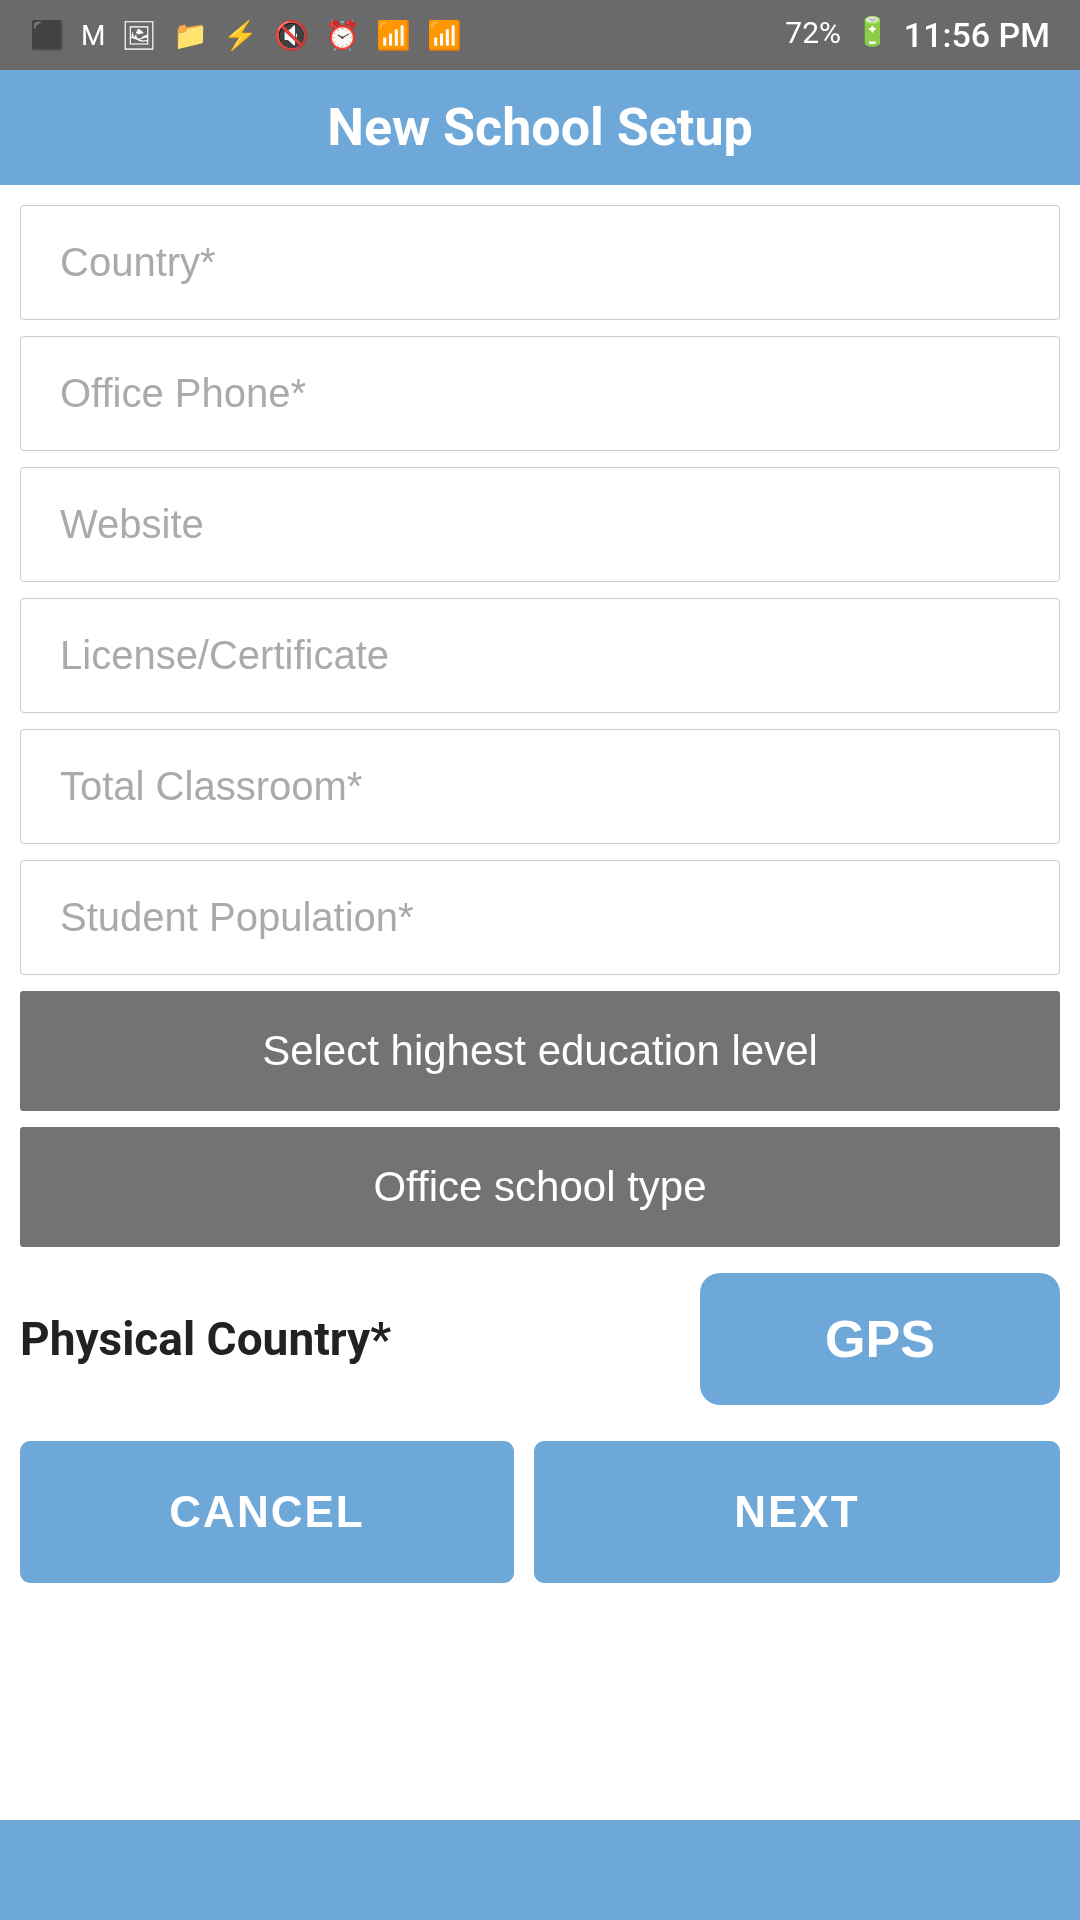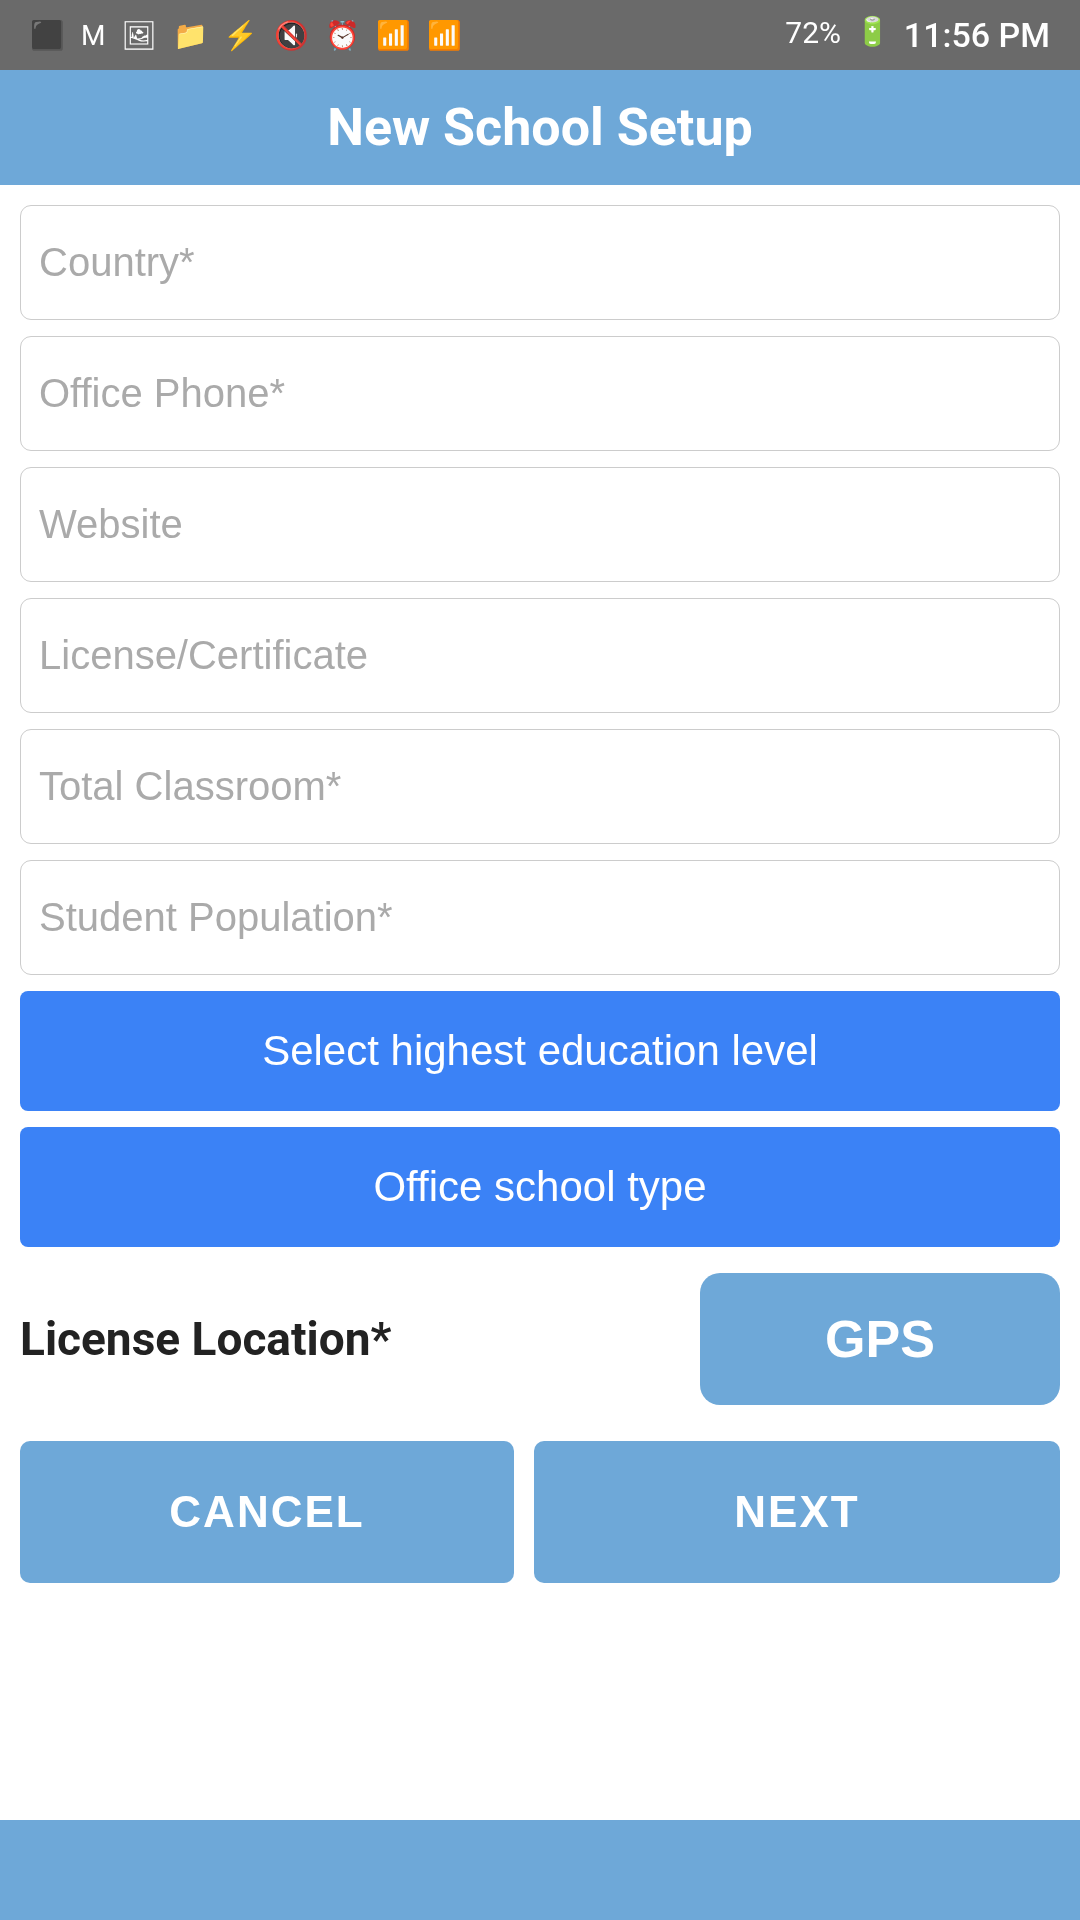--- a/index.html
+++ b/index.html
@@ -77,38 +77,38 @@
       display: flex;
       flex-direction: column;
       padding: 20px 20px 0 20px;
       gap: 16px;
     }
 
     
     .input-field {
       width: 100%;
       border: 1.5px solid #cccccc;
-      border-radius: 11px;
-      padding: 34px 18px;
+      border-radius: 4px;
+      padding: 34px 39px;
       font-size: 40px;
       color: #ef4444;
       background: white;
       outline: none;
     }
 
     .input-field::placeholder {
       color: #aaaaaa;
     }
 
     
     .select-button {
       width: 100%;
-      background-color: #3b82f6;
-      border: none;
-      border-radius: 8px;
+      background-color: #737373;
+      border: none;
+      border-radius: 3px;
       padding: 36px 20px;
       color: white;
       font-size: 42px;
       font-weight: 500;
       cursor: pointer;
       text-align: center;
     }
 
     
     .physical-location-row {
@@ -217,21 +217,21 @@
 
   <input class="input-field" type="text" placeholder="Total Classroom*" style="">
 
   <input class="input-field" type="text" placeholder="Student Population*" style="">
 
   <button class="select-button">Select highest education level</button>
 
   <button class="select-button">Office school type</button>
 
   <div class="physical-location-row">
-    <span class="physical-location-label">License Location*</span>
+    <span class="physical-location-label">Physical Country*</span>
     <button class="gps-button">GPS</button>
   </div>
 
   <div class="bottom-buttons">
     <button class="cancel-button">CANCEL</button>
     <button class="next-button">NEXT</button>
   </div>
 
 </div>
 

